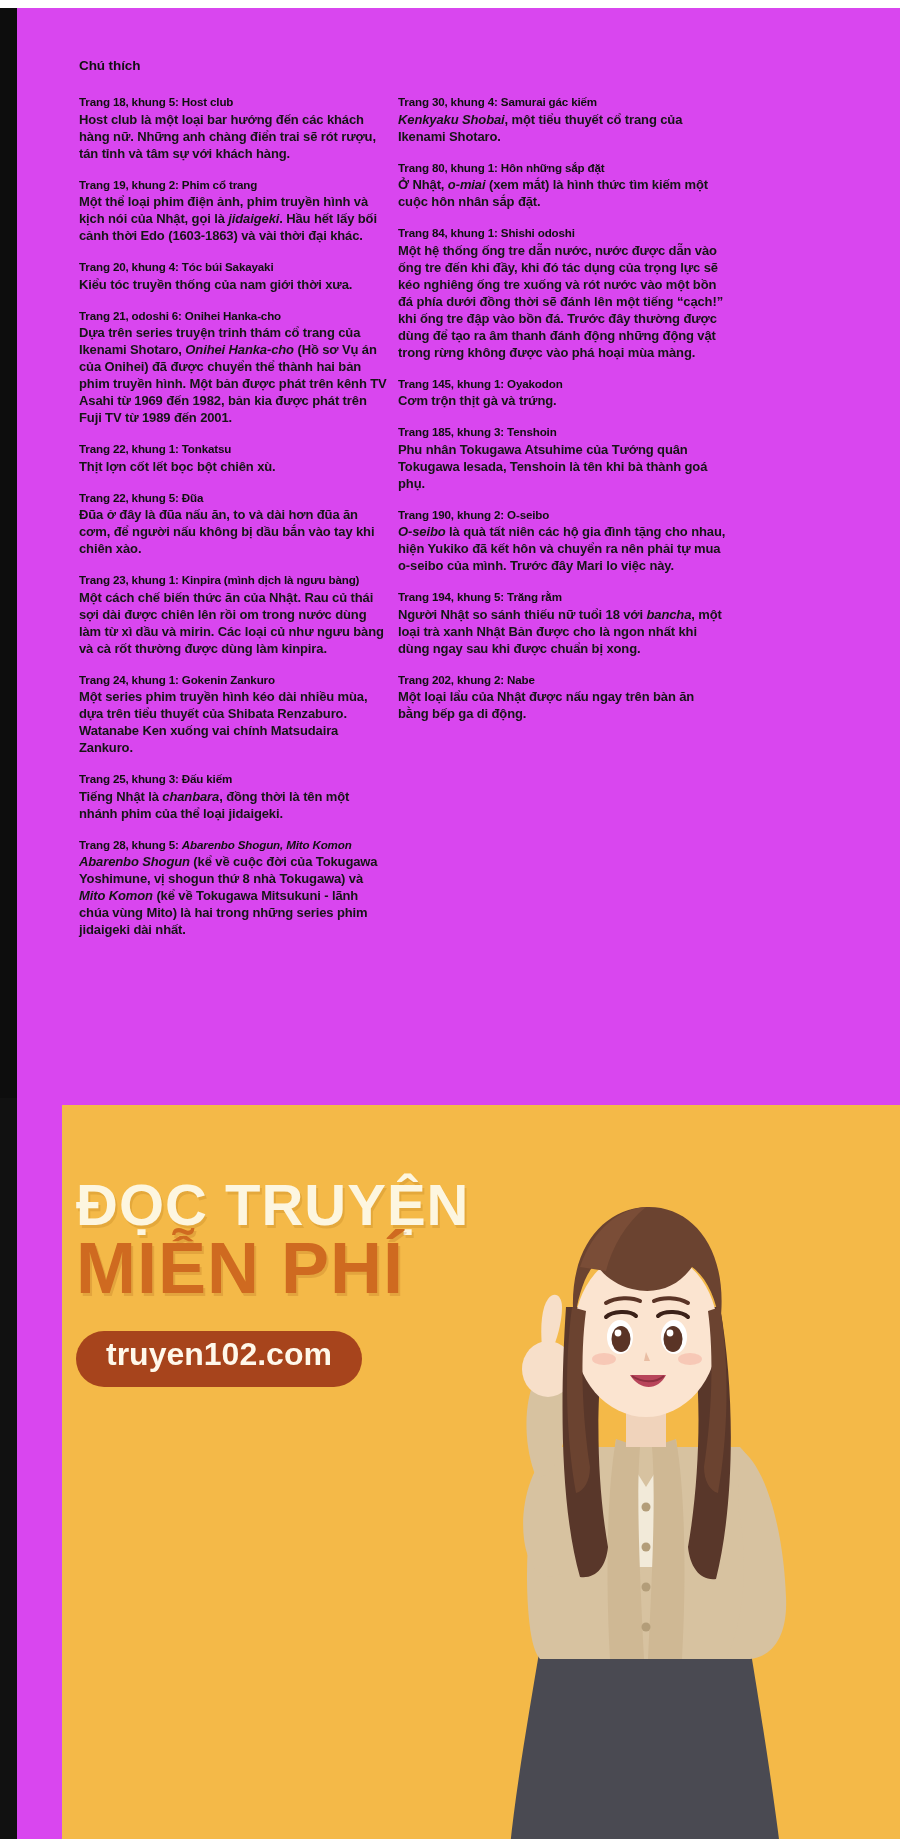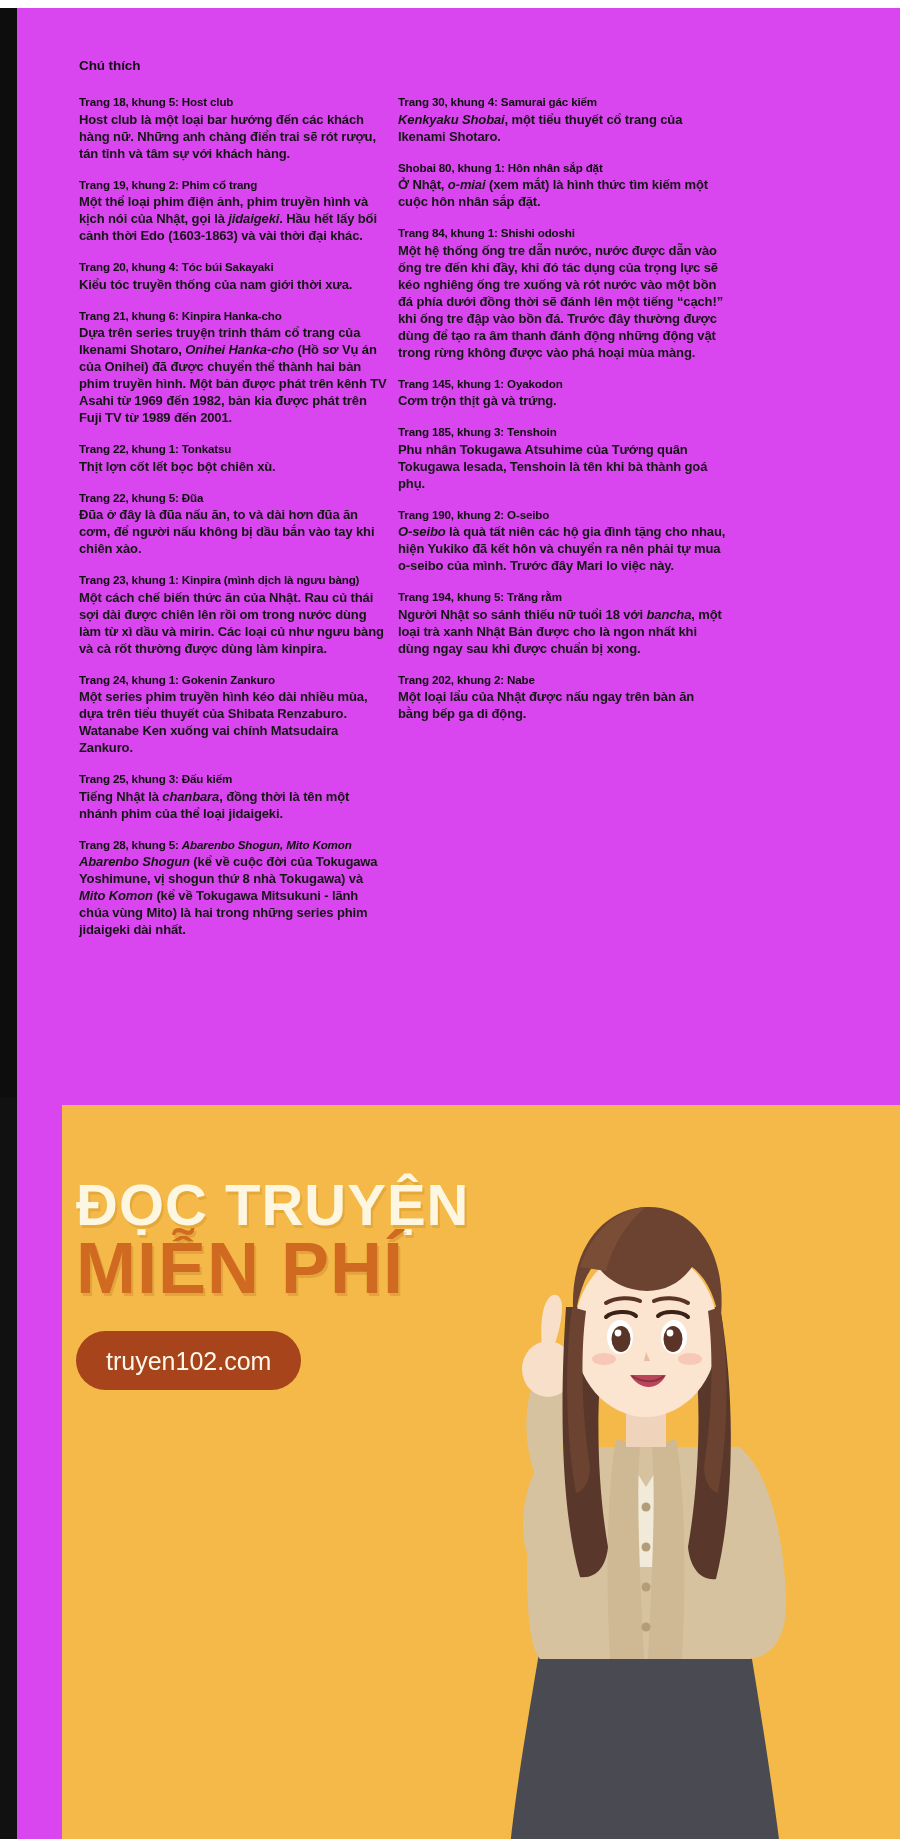--- a/index.html
+++ b/index.html
@@ -118,23 +118,23 @@
     letter-spacing: 1px;
     line-height: 66px;
     margin-top: -2px;
     text-shadow: 2px 3px 0 rgba(150,70,10,0.18);
   }
   .banner-cta {
     display: inline-block;
     margin-top: 30px;
     background: #a7441c;
     color: #fff8ea;
-    font-size: 25px;
-    font-weight: normal;
-    padding: 16px 30px 14px 30px;
+    font-size: 32px;
+    font-weight: bold;
+    padding: 5px 30px 14px 30px;
     border-radius: 38px;
     letter-spacing: 0px;
   }
 
   
   .char {
     position: absolute;
     right: 10px;
     bottom: 0;
     width: 470px;
@@ -162,21 +162,21 @@
         </div>
         <div class="note">
           <div class="note-head">Trang 19, khung 2: Phim cổ trang</div>
           <div class="note-body">Một thể loại phim điện ảnh, phim truyền hình và kịch nói của Nhật, gọi là <i>jidaigeki</i>. Hầu hết lấy bối cảnh thời Edo (1603-1863) và vài thời đại khác.</div>
         </div>
         <div class="note">
           <div class="note-head">Trang 20, khung 4: Tóc búi Sakayaki</div>
           <div class="note-body">Kiểu tóc truyền thống của nam giới thời xưa.</div>
         </div>
         <div class="note">
-          <div class="note-head">Trang 21, khung 6: Kinpira Hanka-cho</div>
+          <div class="note-head">Trang 21, odoshi 6: Onihei Hanka-cho</div>
           <div class="note-body">Dựa trên series truyện trinh thám cổ trang của Ikenami Shotaro, <i>Onihei Hanka-cho</i> (Hồ sơ Vụ án của Onihei) đã được chuyển thể thành hai bản phim truyền hình. Một bản được phát trên kênh TV Asahi từ 1969 đến 1982, bản kia được phát trên Fuji TV từ 1989 đến 2001.</div>
         </div>
         <div class="note">
           <div class="note-head">Trang 22, khung 1: Tonkatsu</div>
           <div class="note-body">Thịt lợn cốt lết bọc bột chiên xù.</div>
         </div>
         <div class="note">
           <div class="note-head">Trang 22, khung 5: Đũa</div>
           <div class="note-body">Đũa ở đây là đũa nấu ăn, to và dài hơn đũa ăn cơm, để người nấu không bị dầu bắn vào tay khi chiên xào.</div>
         </div>
@@ -196,21 +196,21 @@
           <div class="note-head">Trang 28, khung 5: <i>Abarenbo Shogun, Mito Komon</i></div>
           <div class="note-body"><i>Abarenbo Shogun</i> (kể về cuộc đời của Tokugawa Yoshimune, vị shogun thứ 8 nhà Tokugawa) và <i>Mito Komon</i> (kể về Tokugawa Mitsukuni - lãnh chúa vùng Mito) là hai trong những series phim jidaigeki dài nhất.</div>
         </div>
       </div>
     <div class="col col-right" id="right-col">
         <div class="note">
           <div class="note-head">Trang 30, khung 4: Samurai gác kiếm</div>
           <div class="note-body"><i>Kenkyaku Shobai</i>, một tiểu thuyết cổ trang của Ikenami Shotaro.</div>
         </div>
         <div class="note">
-          <div class="note-head">Shobai 80, khung 1: Hôn nhân sắp đặt</div>
+          <div class="note-head">Trang 80, khung 1: Hôn những sắp đặt</div>
           <div class="note-body">Ở Nhật, <i>o-miai</i> (xem mắt) là hình thức tìm kiếm một cuộc hôn nhân sắp đặt.</div>
         </div>
         <div class="note">
           <div class="note-head">Trang 84, khung 1: Shishi odoshi</div>
           <div class="note-body">Một hệ thống ống tre dẫn nước, nước được dẫn vào ống tre đến khi đầy, khi đó tác dụng của trọng lực sẽ kéo nghiêng ống tre xuống và rót nước vào một bồn đá phía dưới đồng thời sẽ đánh lên một tiếng “cạch!” khi ống tre đập vào bồn đá. Trước đây thường được dùng để tạo ra âm thanh đánh động những động vật trong rừng không được vào phá hoại mùa màng.</div>
         </div>
         <div class="note">
           <div class="note-head">Trang 145, khung 1: Oyakodon</div>
           <div class="note-body">Cơm trộn thịt gà và trứng.</div>
         </div>

